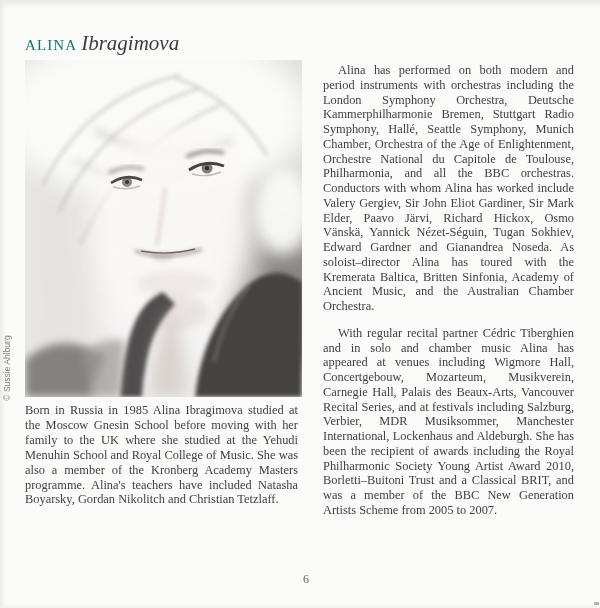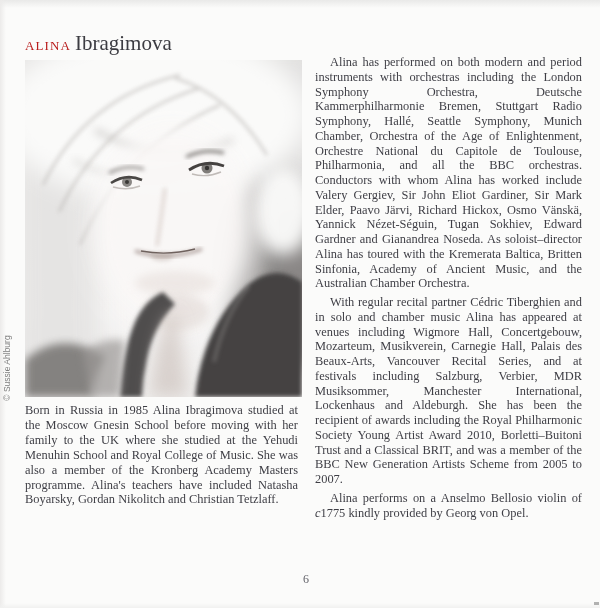--- a/index.html
+++ b/index.html
@@ -15,25 +15,25 @@
   .scan-edge-left{position:absolute;left:0;top:0;width:6px;height:608px;
     background:linear-gradient(to right,#ecebea,rgba(255,255,255,0));}
   .scan-edge-bottom{position:absolute;left:0;bottom:0;width:600px;height:5px;
     background:linear-gradient(to top,#f1f1f0,rgba(255,255,255,0));}
   .corner-speck{position:absolute;right:1px;bottom:3px;width:5px;height:3px;
     background:#8a8a8a;opacity:.65;}
 
   
   .header{position:absolute;left:25px;top:31px;white-space:nowrap;}
   .header .first{
-    font-size:13px;letter-spacing:1.1px;text-transform:uppercase;
-    color:#b91c1c;
+    font-size:15px;letter-spacing:1.1px;text-transform:uppercase;
+    color:#0f766e;
   }
   .header .last{
-    font-size:21px;color:#3c3c42;margin-left:4px;
+    font-style:italic;font-size:21px;color:#3c3c42;margin-left:4px;
   }
 
   
   .photo{position:absolute;left:25px;top:60px;width:277px;height:337px;}
   .photo svg{display:block;}
 
   
   .credit{
     position:absolute;left:-30px;top:362px;width:76px;height:12px;
     transform:rotate(-90deg);
@@ -43,21 +43,21 @@
 
   
   .left-col{
     position:absolute;left:25px;top:403px;width:273px;
     font-size:12.4px;line-height:14.9px;text-align:justify;font-family:Liberation Serif, serif;
   }
   .right-col{
     position:absolute;left:311px;top:51px;width:275px;
     font-size:12.4px;line-height:14.75px;text-align:justify;
   }
-  .right-col p{margin:4px;text-indent:15px;}
+  .right-col p{margin:12px;text-indent:15px;}
   .left-col p{margin:0;}
   .circa{font-style:italic;}
 
   .page-number{
     position:absolute;left:281px;top:572px;width:50px;text-align:center;
     font-size:12px;color:#63636a;
   }
 </style>
 </head>
 <body>
@@ -156,18 +156,17 @@
 
 <div class="credit">© Sussie Ahlburg</div>
 
 <div class="left-col">
   <p>Born in Russia in 1985 Alina Ibragimova studied at the Moscow Gnesin School before moving with her family to the UK where she studied at the Yehudi Menuhin School and Royal College of Music. She was also a member of the Kronberg Academy Masters programme. Alina's teachers have included Natasha Boyarsky, Gordan Nikolitch and Christian Tetzlaff.</p>
 </div>
 
 <div class="right-col">
   <p>Alina has performed on both modern and period instruments with orchestras including the London Symphony Orchestra, Deutsche Kammerphilharmonie Bremen, Stuttgart Radio Symphony, Hallé, Seattle Symphony, Munich Chamber, Orchestra of the Age of Enlightenment, Orchestre National du Capitole de Toulouse, Philharmonia, and all the BBC orchestras. Conductors with whom Alina has worked include Valery Gergiev, Sir John Eliot Gardiner, Sir Mark Elder, Paavo Järvi, Richard Hickox, Osmo Vänskä, Yannick Nézet-Séguin, Tugan Sokhiev, Edward Gardner and Gianandrea Noseda. As soloist–director Alina has toured with the Kremerata Baltica, Britten Sinfonia, Academy of Ancient Music, and the Australian Chamber Orchestra.</p>
   <p>With regular recital partner Cédric Tiberghien and in solo and chamber music Alina has appeared at venues including Wigmore Hall, Concertgebouw, Mozarteum, Musikverein, Carnegie Hall, Palais des Beaux-Arts, Vancouver Recital Series, and at festivals including Salzburg, Verbier, MDR Musiksommer, Manchester International, Lockenhaus and Aldeburgh. She has been the recipient of awards including the Royal Philharmonic Society Young Artist Award 2010, Borletti–Buitoni Trust and a Classical BRIT, and was a member of the BBC New Generation Artists Scheme from 2005 to 2007.</p>
-  <p><span>Alina performs on a Anselmo Bellosio violin of </span><span class="circa">c</span><span>1775 kindly provided by Georg von Opel.</span></p>
 </div>
 
 <div class="page-number">6</div>
 
 <div class="corner-speck"></div>
 
 </body></html>

